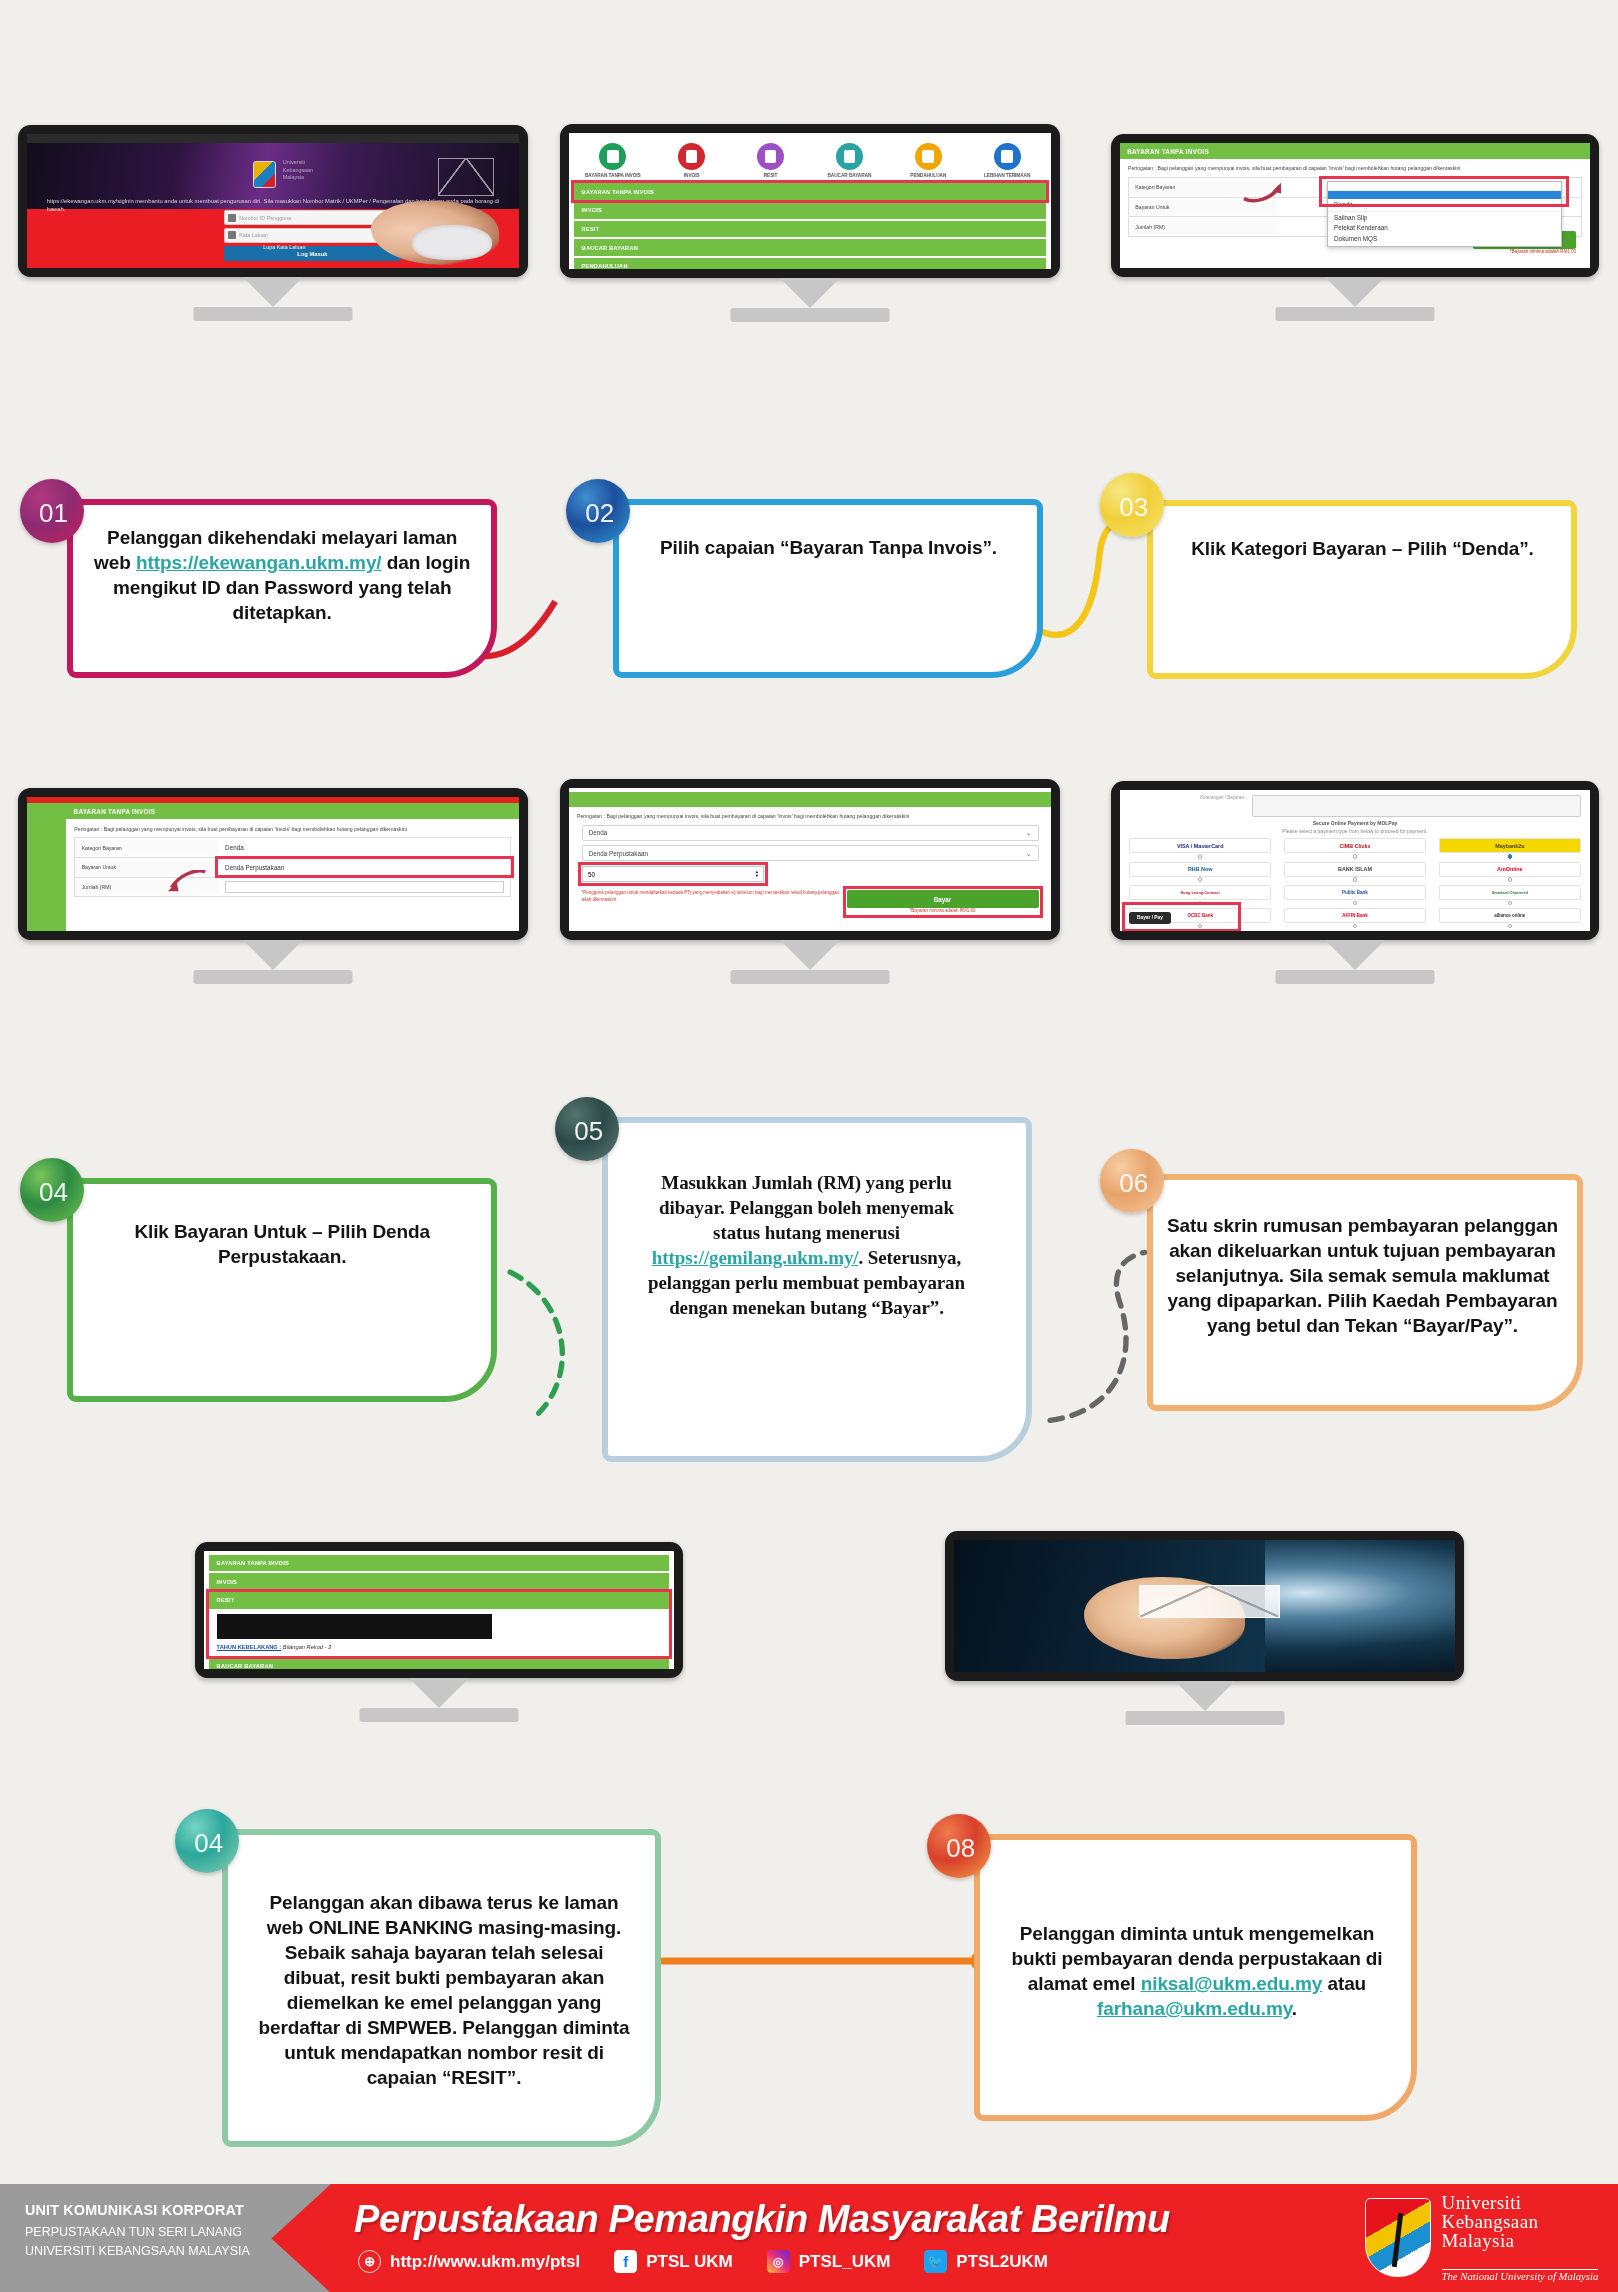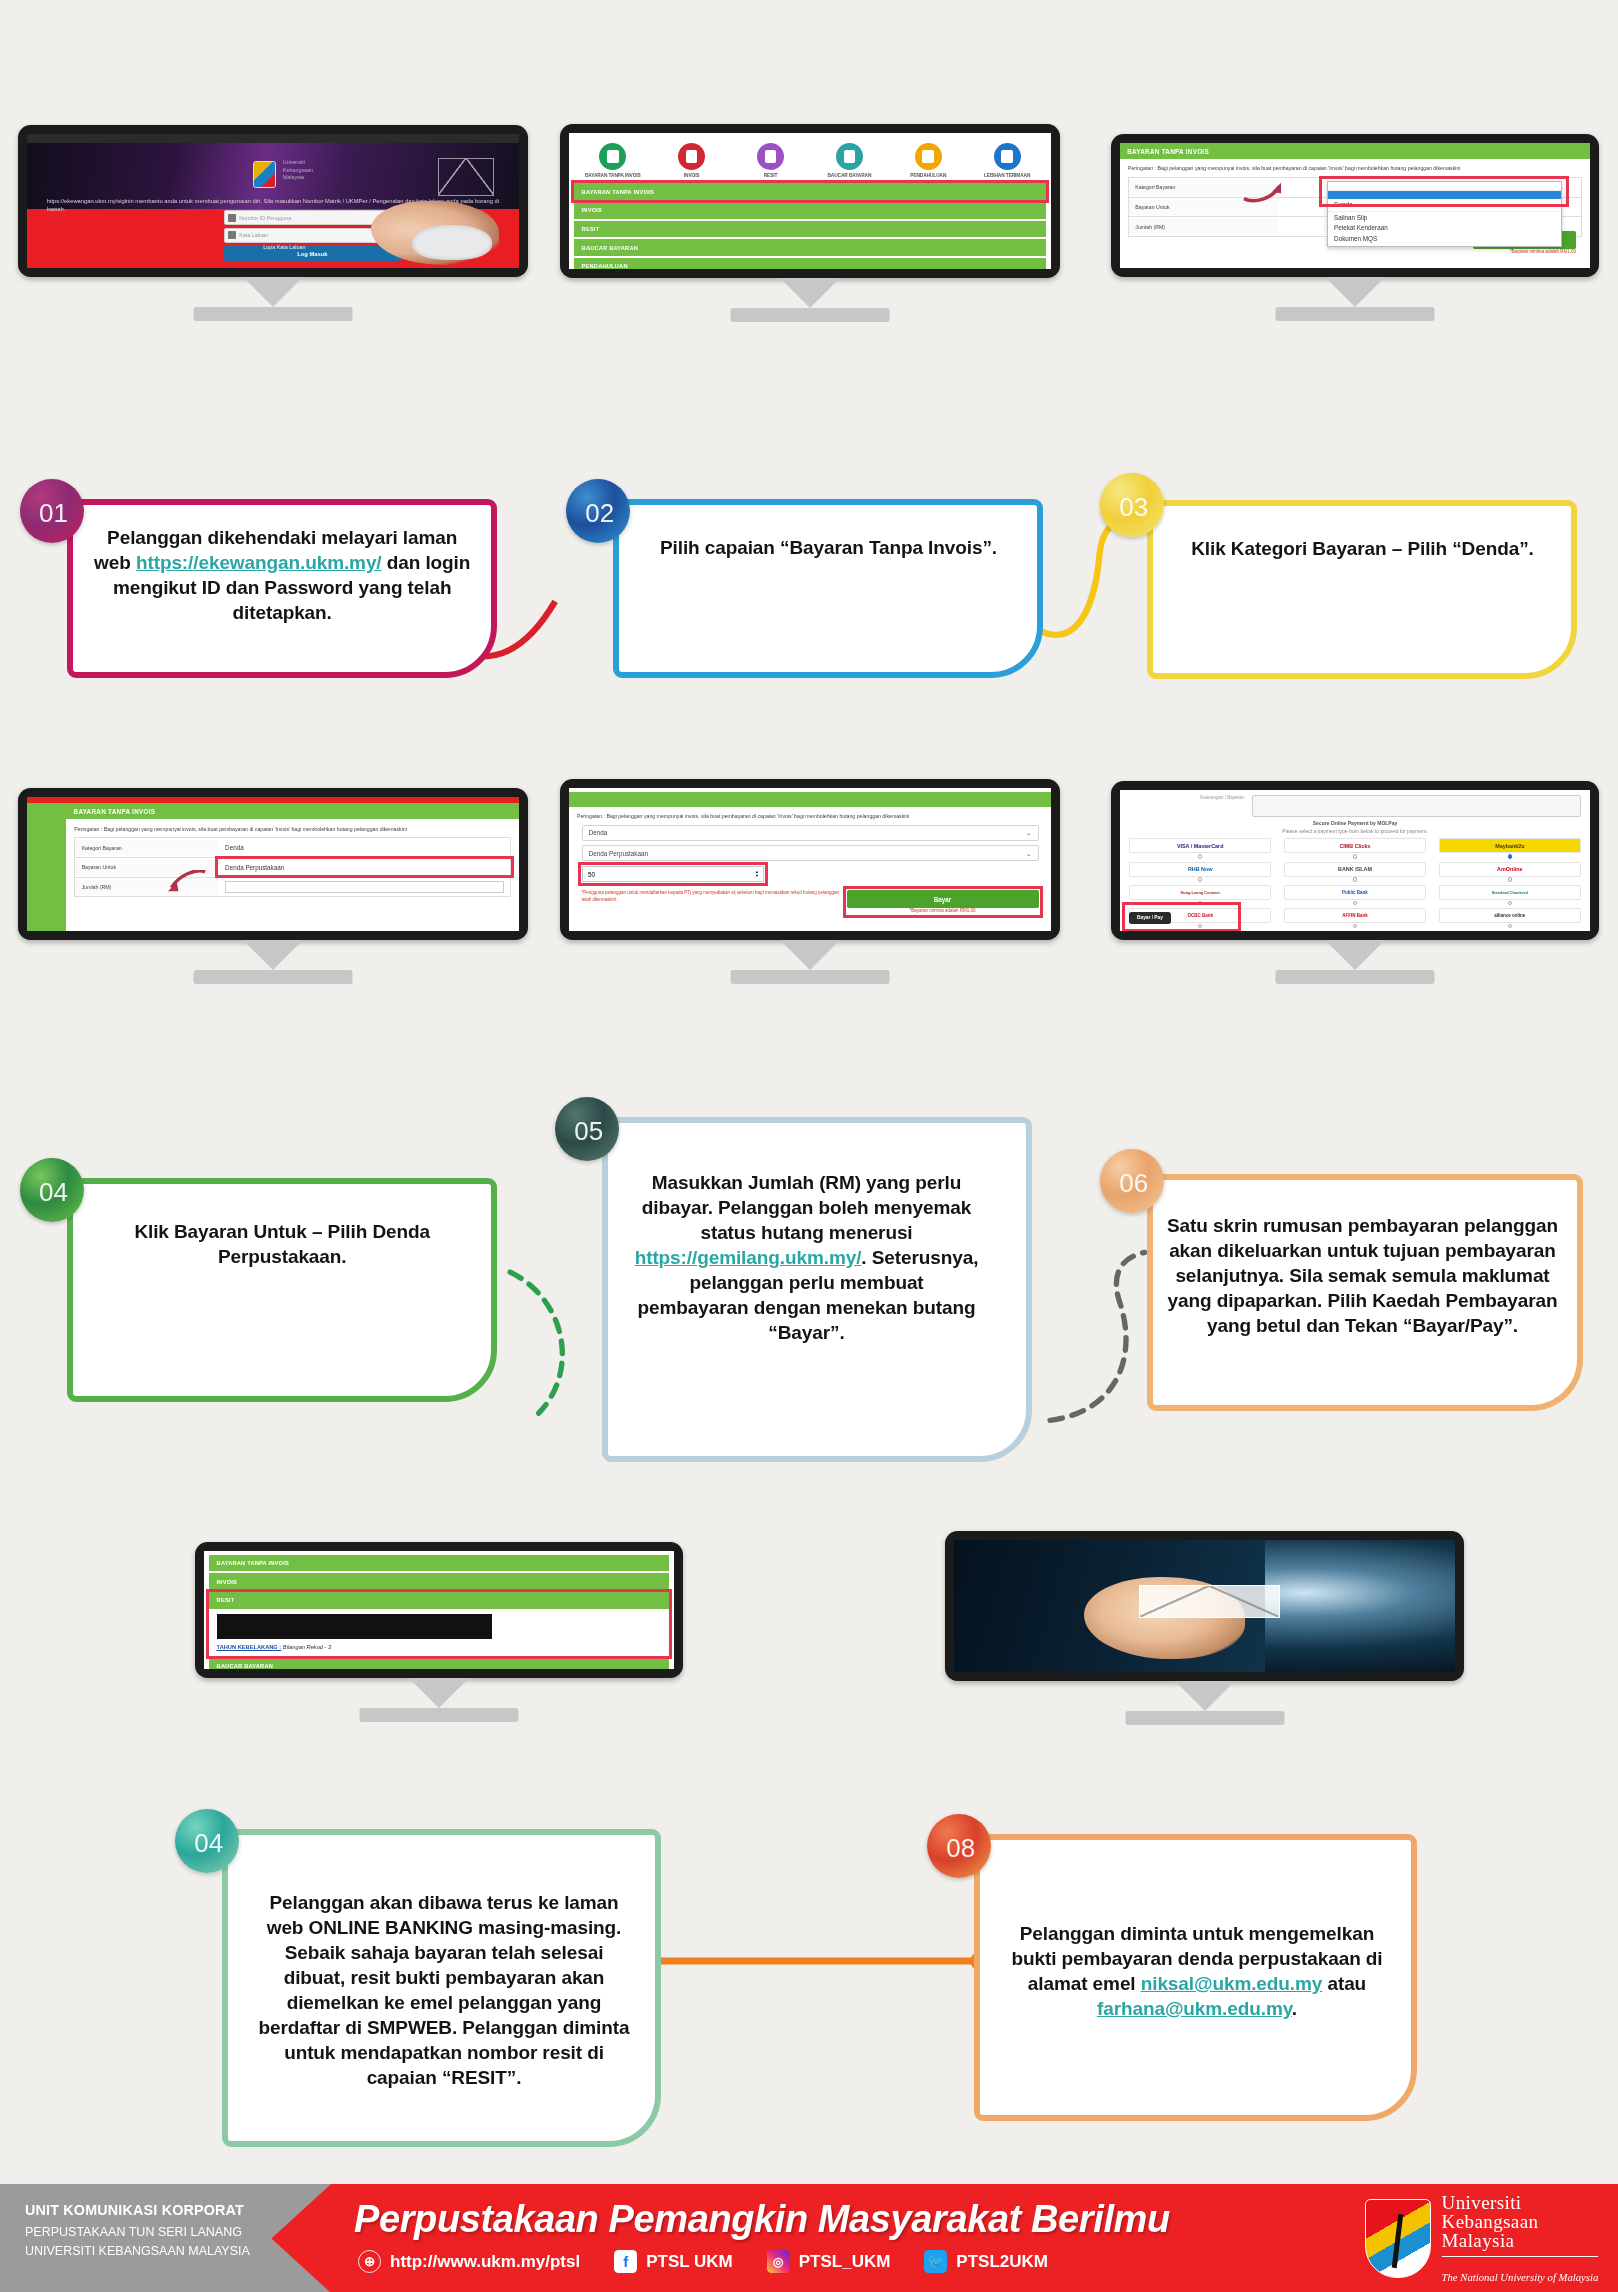--- a/index.html
+++ b/index.html
@@ -228,21 +228,21 @@
   .ico.tw { background:#1da1f2; color:#fff; font-size:13.4px; }
   .foot-logo { position:absolute; right:19.7px; top:9px; display:flex; align-items:center; gap:10.7px; }
   .crest {
     width:66px; height:79px; border-radius:5.4px 5.4px 32px 32px;
     background: linear-gradient(150deg,#e6131c 0%, #e6131c 34%, #f3c300 34%, #f3c300 52%, #1b8fd0 52%, #1b8fd0 70%, #ffffff 70%);
     border:1.8px solid #fff; position:relative; overflow:hidden;
   }
   .crest:after { content:""; position:absolute; left:46%; top:18%; width:4.5px; height:70%; background:#111; transform:rotate(7deg); }
   .foot-uni { color:#fff; line-height:19px; }
   .foot-uni .u1 { font-family:"Liberation Serif", serif; font-size:19px; letter-spacing:0.4px; }
-  .foot-uni .u2 { font-family:"Liberation Serif", serif; font-size:10.7px; font-style:italic; border-top:0.9px solid #fff; padding-top:14px; margin-top:6px; line-height:12.5px; }
+  .foot-uni .u2 { font-family:"Liberation Serif", serif; font-size:10.7px; font-style:italic; border-top:0.9px solid #fff; padding-top:0; margin-top:19px; line-height:12.5px; }
 </style>
 </head>
 <body>
 
 <div class="page">
 
 
   <div class="monitor" style="left:18px; top:125px; width:510px; height:152px;">
     <div class="mon-body">
       <div class="mon-screen">
@@ -570,21 +570,21 @@
       <span>04</span>
     </div>
     <div class="step-text" style="left:70px; top:61px; width:385px;">Klik Bayaran Untuk – Pilih Denda Perpustakaan.</div>
   </div>
 
   <div class="step" style="left:555px; top:1097px; width:502px; height:381px;">
     <div class="step-box" style="left:47px; top:19.7px; width:430px; height:345px; border-color:#b9cfdd;"></div>
     <div class="badge" style="background:radial-gradient(circle at 32% 28%, #54746f 0%, #2b4a47 45%, #5c7b76 100%);">
       <span>05</span>
     </div>
-    <div class="step-text" style="left:79px; top:73px; width:345px;">
+    <div class="step-text" style="left:79px; top:73px; width:345px;font-family:Liberation Serif, serif;">
       Masukkan Jumlah (RM) yang perlu dibayar. Pelanggan boleh menyemak status hutang menerusi <span class="lnk">https://gemilang.ukm.my/</span>. Seterusnya, pelanggan perlu membuat pembayaran dengan menekan butang “Bayar”.
     </div>
   </div>
 
   <div class="step" style="left:1100px; top:1149px; width:506px; height:287px;">
     <div class="step-box" style="left:47px; top:25px; width:436px; height:237px; border-color:#f0b171;"></div>
     <div class="badge" style="background:radial-gradient(circle at 32% 28%, #f7cda4 0%, #e8a36a 45%, #f5c79a 100%);">
       <span>06</span>
     </div>
     <div class="step-text" style="left:61px; top:64px; width:403px;">Satu skrin rumusan pembayaran pelanggan akan dikeluarkan untuk tujuan pembayaran selanjutnya. Sila semak semula maklumat yang dipaparkan. Pilih Kaedah Pembayaran yang betul dan Tekan “Bayar/Pay”.</div>

